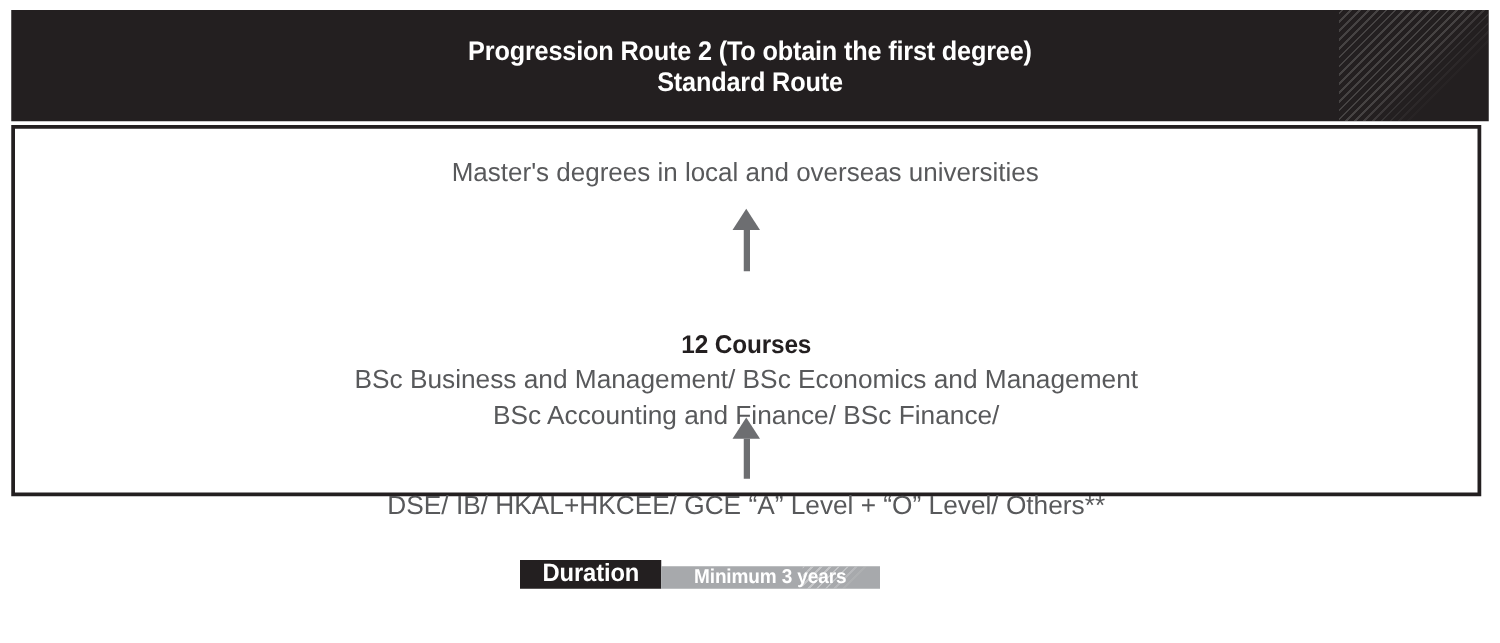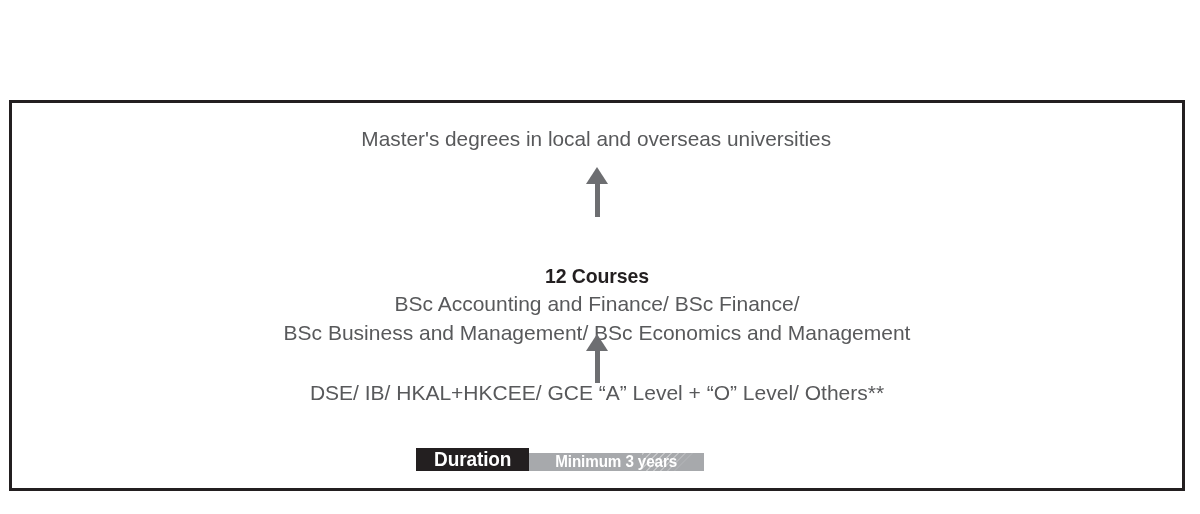--- a/index.html
+++ b/index.html
@@ -62,21 +62,21 @@
     transform: scaleX(0.94);
   }
   .header-title .line2 { display: block; }
 
   
   .body-box {
     position: absolute;
     left: 9px;
     top: 100px;
     width: 1176px;
-    height: 391px;
+    height: 297px;
     border: 3px solid #231f20;
     background: #ffffff;
     box-sizing: border-box;
   }
 
   .flow {
     position: absolute;
     left: 0;
     top: 0;
     width: 100%;
@@ -144,21 +144,21 @@
   }
   .node-degrees .sub {
     display: block;
     color: #58595b;
     font-size: 21px;
     line-height: 29px;
   }
 
   
   .node-entry {
-    top: 276px;
+    top: 288px;
   }
 
   
   .duration-bar {
     position: absolute;
     left: 404px;
     top: 334px;
     height: 34px;
     display: flex;
     align-items: flex-end;
@@ -212,37 +212,44 @@
     mask-image: linear-gradient(-45deg, rgba(0,0,0,0) 30%, rgba(0,0,0,1) 58%);
     z-index: 1;
     pointer-events: none;
   }
 </style>
 </head>
 <body>
 
 <div id="poster">
 
+  <div class="header-band">
+    <div class="header-stripes"></div>
+    <div class="header-title">
+      <span>Progression Route 2 (To obtain the first degree)</span>
+      <span class="line2">Standard Route</span>
+    </div>
+  </div>
 
   <div class="body-box">
     <div class="flow">
 
       <div class="row-text node-masters">
         <span class="txt">Master's degrees in local and overseas universities</span>
       </div>
 
       <div class="arrow arrow-upper">
         <div class="head"></div>
         <div class="stem"></div>
       </div>
 
       <div class="row-text node-degrees">
         <span class="heading">12 Courses</span>
+        <span class="sub">BSc Business and Management/ BSc Economics and Management</span>
         <span class="sub">BSc Accounting and Finance/ BSc Finance/</span>
-        <span class="sub">BSc Business and Management/ BSc Economics and Management</span>
       </div>
 
       <div class="arrow arrow-lower">
         <div class="head"></div>
         <div class="stem"></div>
       </div>
 
       <div class="row-text node-entry">
         <span>DSE/ IB/ HKAL+HKCEE/ GCE “A” Level + “O” Level/ Others**</span>
       </div>

